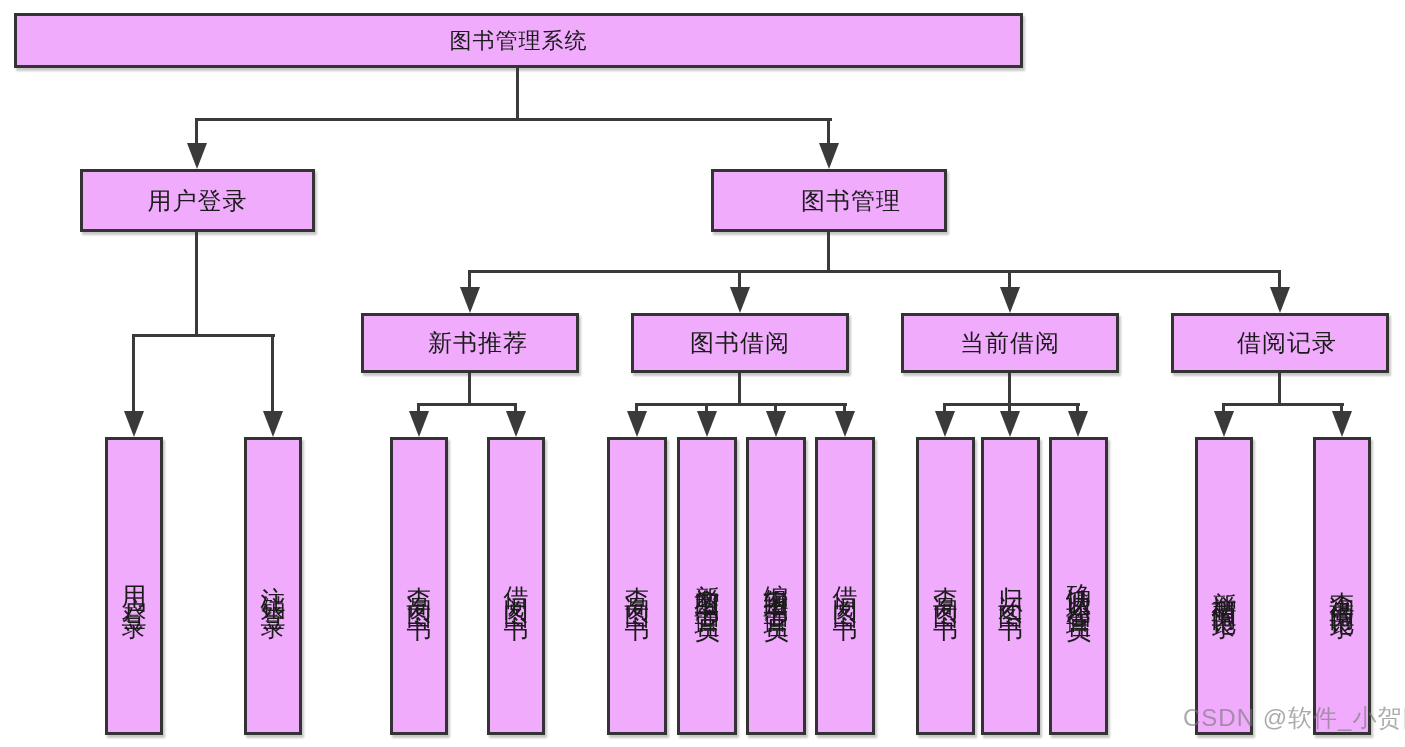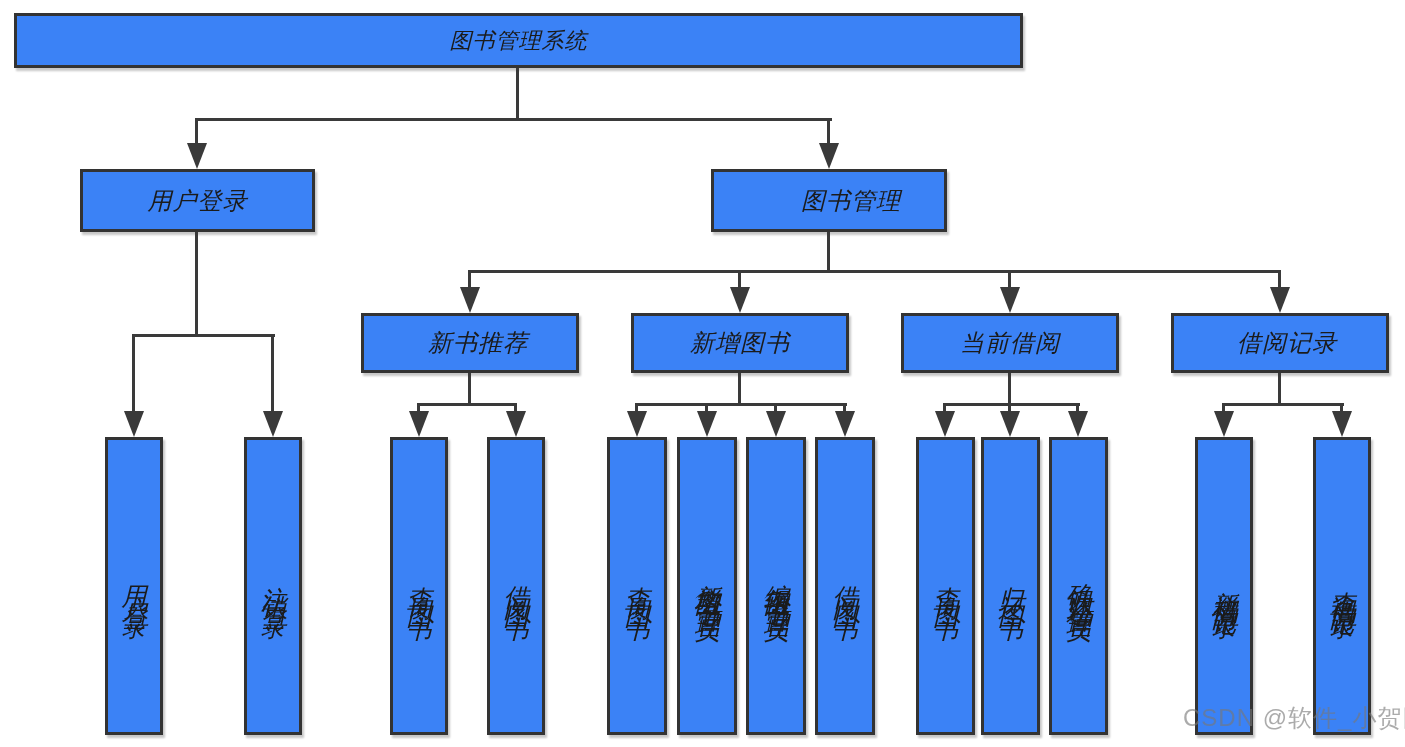--- a/index.html
+++ b/index.html
@@ -7,31 +7,30 @@
     position: relative;
     width: 1405px;
     height: 747px;
     background: #ffffff;
     font-family: "Liberation Sans", "DejaVu Sans", sans-serif;
     overflow: hidden;
   }
   .box {
     position: absolute;
     box-sizing: border-box;
-    background: #3b82f6;
+    background: #f0abfc;
     border: 3px solid #333333;
     box-shadow: 2px 3px 2px rgba(0,0,0,0.22);
     display: flex;
     align-items: center;
     justify-content: center;
     color: #1b1b1b;
     font-size: 24px;
     letter-spacing: 1px;
     text-align: center;
-    font-style: italic;
   }
   .root-box { font-size: 22px; }
   .leaf {
     width: 58px;
   }
   .vtext {
     writing-mode: vertical-rl;
     text-orientation: mixed;
     letter-spacing: 5px;
     font-size: 25px;
@@ -97,21 +96,21 @@
   <div class="vline" style="left:1278px; top:270px; height:19px;"></div>
   <div class="arrow" style="left:460px; top:287px;"></div>
   <div class="arrow" style="left:730px; top:287px;"></div>
   <div class="arrow" style="left:1000px; top:287px;"></div>
   <div class="arrow" style="left:1270px; top:287px;"></div>
 
   <div class="box" style="left:361px; top:313px; width:218px; height:60px;padding-left:16px;">
     <span>新书推荐</span>
   </div>
   <div class="box" style="left:631px; top:313px; width:218px; height:60px;">
-    <span>新增图书</span>
+    <span>图书借阅</span>
   </div>
   <div class="box" style="left:901px; top:313px; width:218px; height:60px;text-align:right;">
     <span>当前借阅</span>
   </div>
   <div class="box" style="left:1171px; top:313px; width:218px; height:60px;padding-left:14px;">
     <span>借阅记录</span>
   </div>
 
   <div class="vline" style="left:468px; top:373px; height:32px;"></div>
   <div class="hline" style="left:417px; top:403px; width:100px;"></div>

